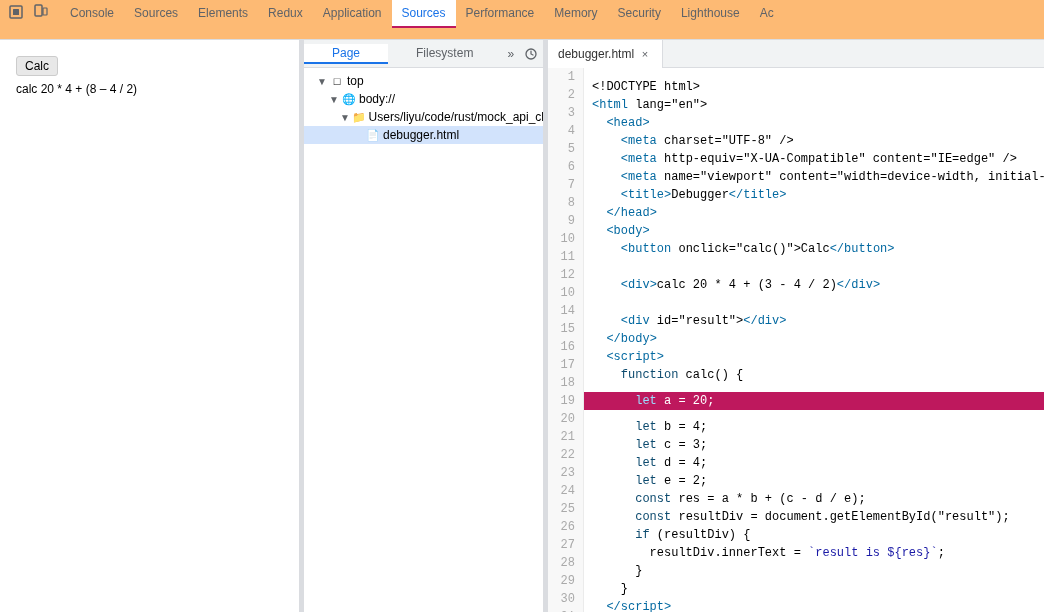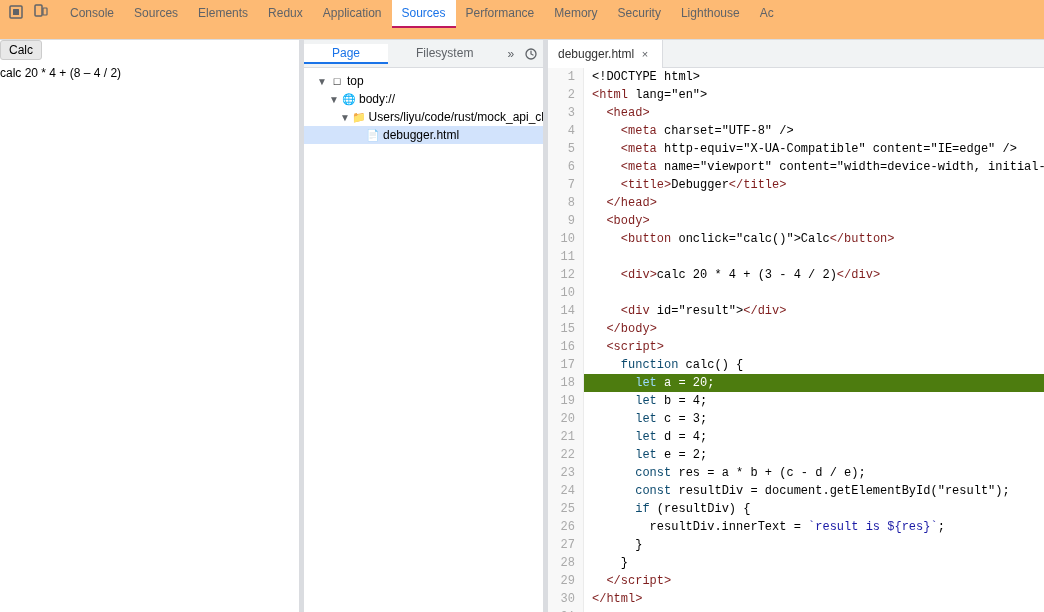--- a/index.html
+++ b/index.html
@@ -58,20 +58,21 @@
     
     .left-panel {
       width: 300px;
       background: #fff;
       border-right: 1px solid #dadce0;
       display: flex;
       flex-direction: column;
       flex-shrink: 0;
     }
     .page-content {
+      padding: 16px;
       flex: 1;
     }
     .calc-button {
       background: #e8e8e8;
       border: 1px solid #ccc;
       border-radius: 3px;
       padding: 2px 8px;
       font-size: 12px;
       cursor: pointer;
       display: inline-block;
@@ -227,38 +228,38 @@
       color: #aaa;
       background: #f8f8f8;
       border-right: 1px solid #ebebeb;
       user-select: none;
       min-width: 36px;
       flex-shrink: 0;
     }
     .line-numbers div { height: 18px; }
     .code-lines {
       flex: 1;
-      padding: 0 8px;
+      padding: 10px 8px;
       overflow-x: auto;
       white-space: pre;
     }
     .code-line {
       height: 18px;
       display: block;
     }
     .code-line.highlighted {
-      background: #4d7c0f;
+      background: #be185d;
       color: #fff;
       display: block;
-      margin: 0 -8px;
+      margin: 8px -8px;
       padding: 0 8px;
     }
     
     .kw { color: #0c4a6e; } 
-    .tag { color: #7f1d1d; } 
+    .tag { color: #0369a1; } 
     .str { color: #1a1aa6; }
 
     
     .resizer {
       width: 4px;
       background: #dadce0;
       cursor: col-resize;
       flex-shrink: 0;
     }
   </style>

